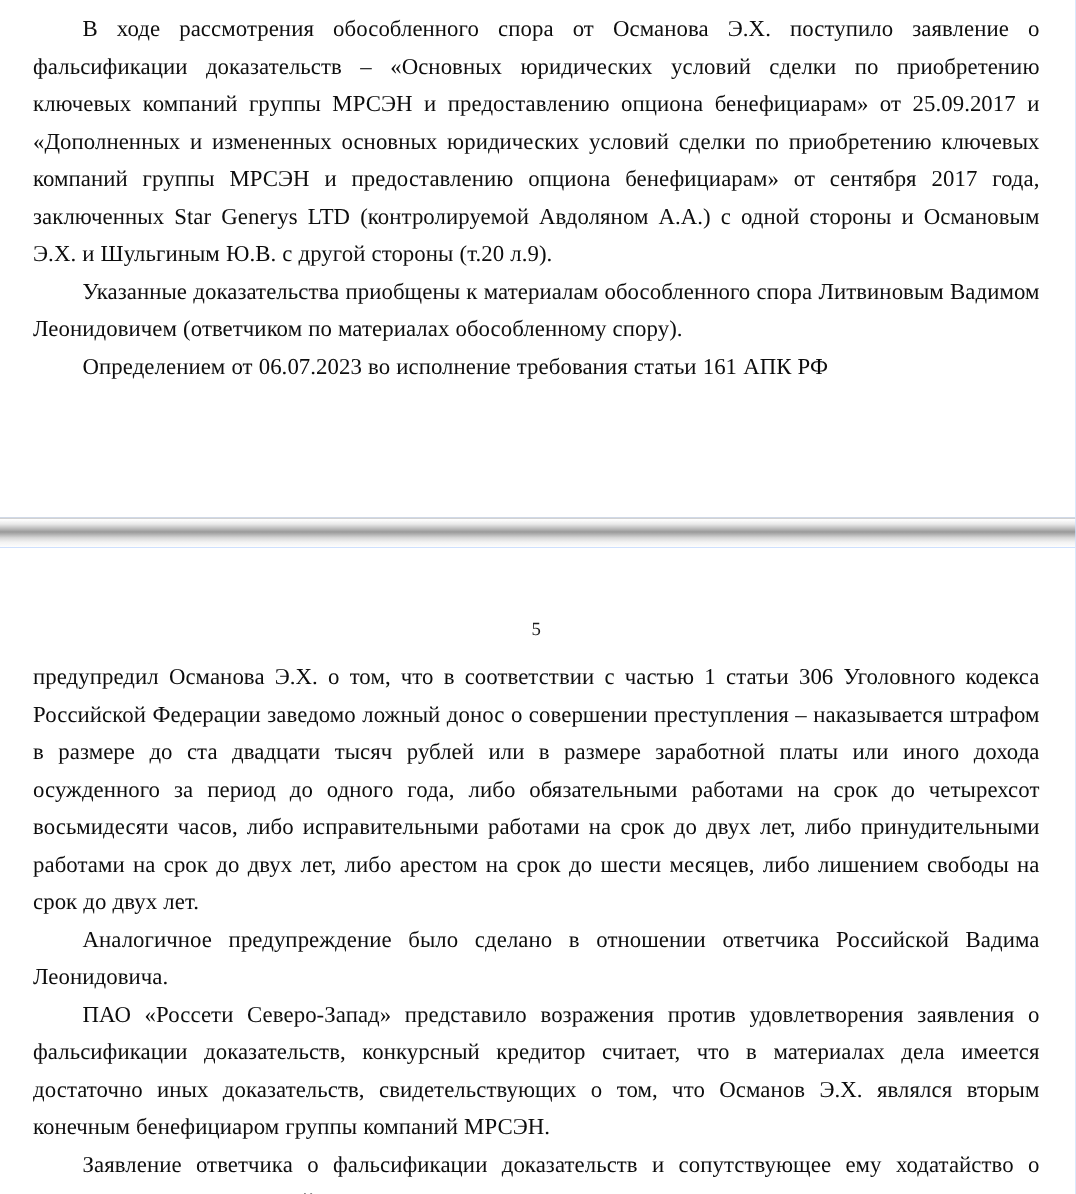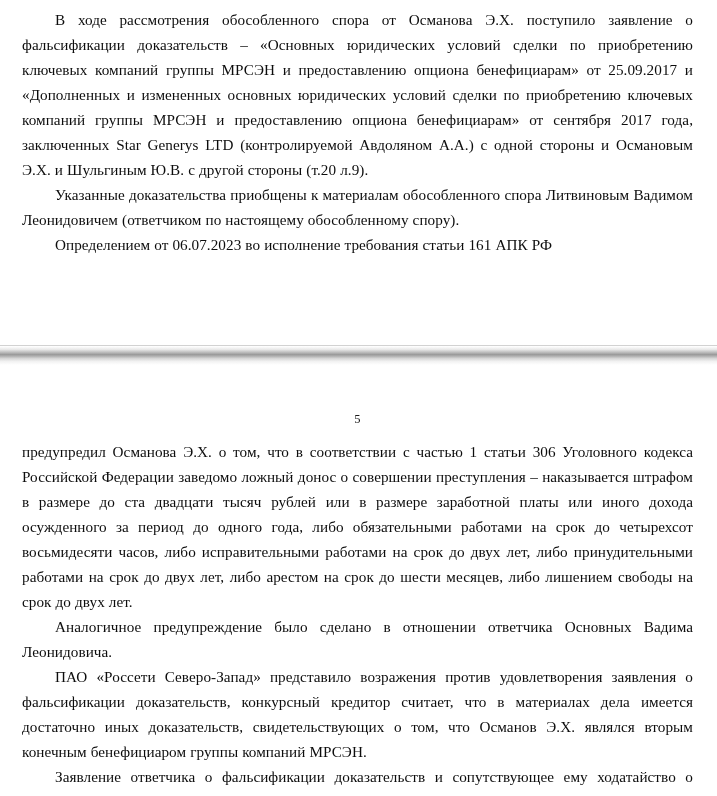--- a/index.html
+++ b/index.html
@@ -99,28 +99,28 @@
 
   
 </style>
 </head>
 <body>
 
 <div class="document-viewer">
 
   <section class="page page--first">
     <p class="para">В ходе рассмотрения обособленного спора от Османова Э.Х. поступило заявление о фальсификации доказательств – «Основных юридических условий сделки по приобретению ключевых компаний группы МРСЭН и предоставлению опциона бенефициарам» от 25.09.2017 и «Дополненных и измененных основных юридических условий сделки по приобретению ключевых компаний группы МРСЭН и предоставлению опциона бенефициарам» от сентября 2017 года, заключенных Star Generys LTD (контролируемой Авдоляном А.А.) с одной стороны и Османовым Э.Х. и Шульгиным Ю.В. с другой стороны (т.20 л.9).</p>
-    <p class="para">Указанные доказательства приобщены к материалам обособленного спора Литвиновым Вадимом Леонидовичем (ответчиком по настоящему обособленному спору).</p>
+    <p class="para">Указанные доказательства приобщены к материалам обособленного спора Литвиновым Вадимом Леонидовичем (ответчиком по материалах обособленному спору).</p>
     <p class="para">Определением от 06.07.2023 во исполнение требования статьи 161 АПК РФ</p>
   </section>
 
   <div class="page-separator"></div>
 
   <section class="page page--second">
     <div class="page-number">5</div>
 
     <p class="para para--noindent">предупредил Османова Э.Х. о том, что в соответствии с частью 1 статьи 306 Уголовного кодекса Российской Федерации заведомо ложный донос о совершении преступления – наказывается штрафом в размере до ста двадцати тысяч рублей или в размере заработной платы или иного дохода осужденного за период до одного года, либо обязательными работами на срок до четырехсот восьмидесяти часов, либо исправительными работами на срок до двух лет, либо принудительными работами на срок до двух лет, либо арестом на срок до шести месяцев, либо лишением свободы на срок до двух лет.</p>
-    <p class="para">Аналогичное предупреждение было сделано в отношении ответчика Основных Вадима Леонидовича.</p>
+    <p class="para">Аналогичное предупреждение было сделано в отношении ответчика Российской Вадима Леонидовича.</p>
     <p class="para">ПАО «Россети Северо-Запад» представило возражения против удовлетворения заявления о фальсификации доказательств, конкурсный кредитор считает, что в материалах дела имеется достаточно иных доказательств, свидетельствующих о том, что Османов Э.Х. являлся вторым конечным бенефициаром группы компаний МРСЭН.</p>
     <p class="para">Заявление ответчика о фальсификации доказательств и сопутствующее ему ходатайство о проведении дополнительной экспертизы судом рассмотрено и отклонено в</p>
   </section>
 
 </div>
 
 </body></html>

